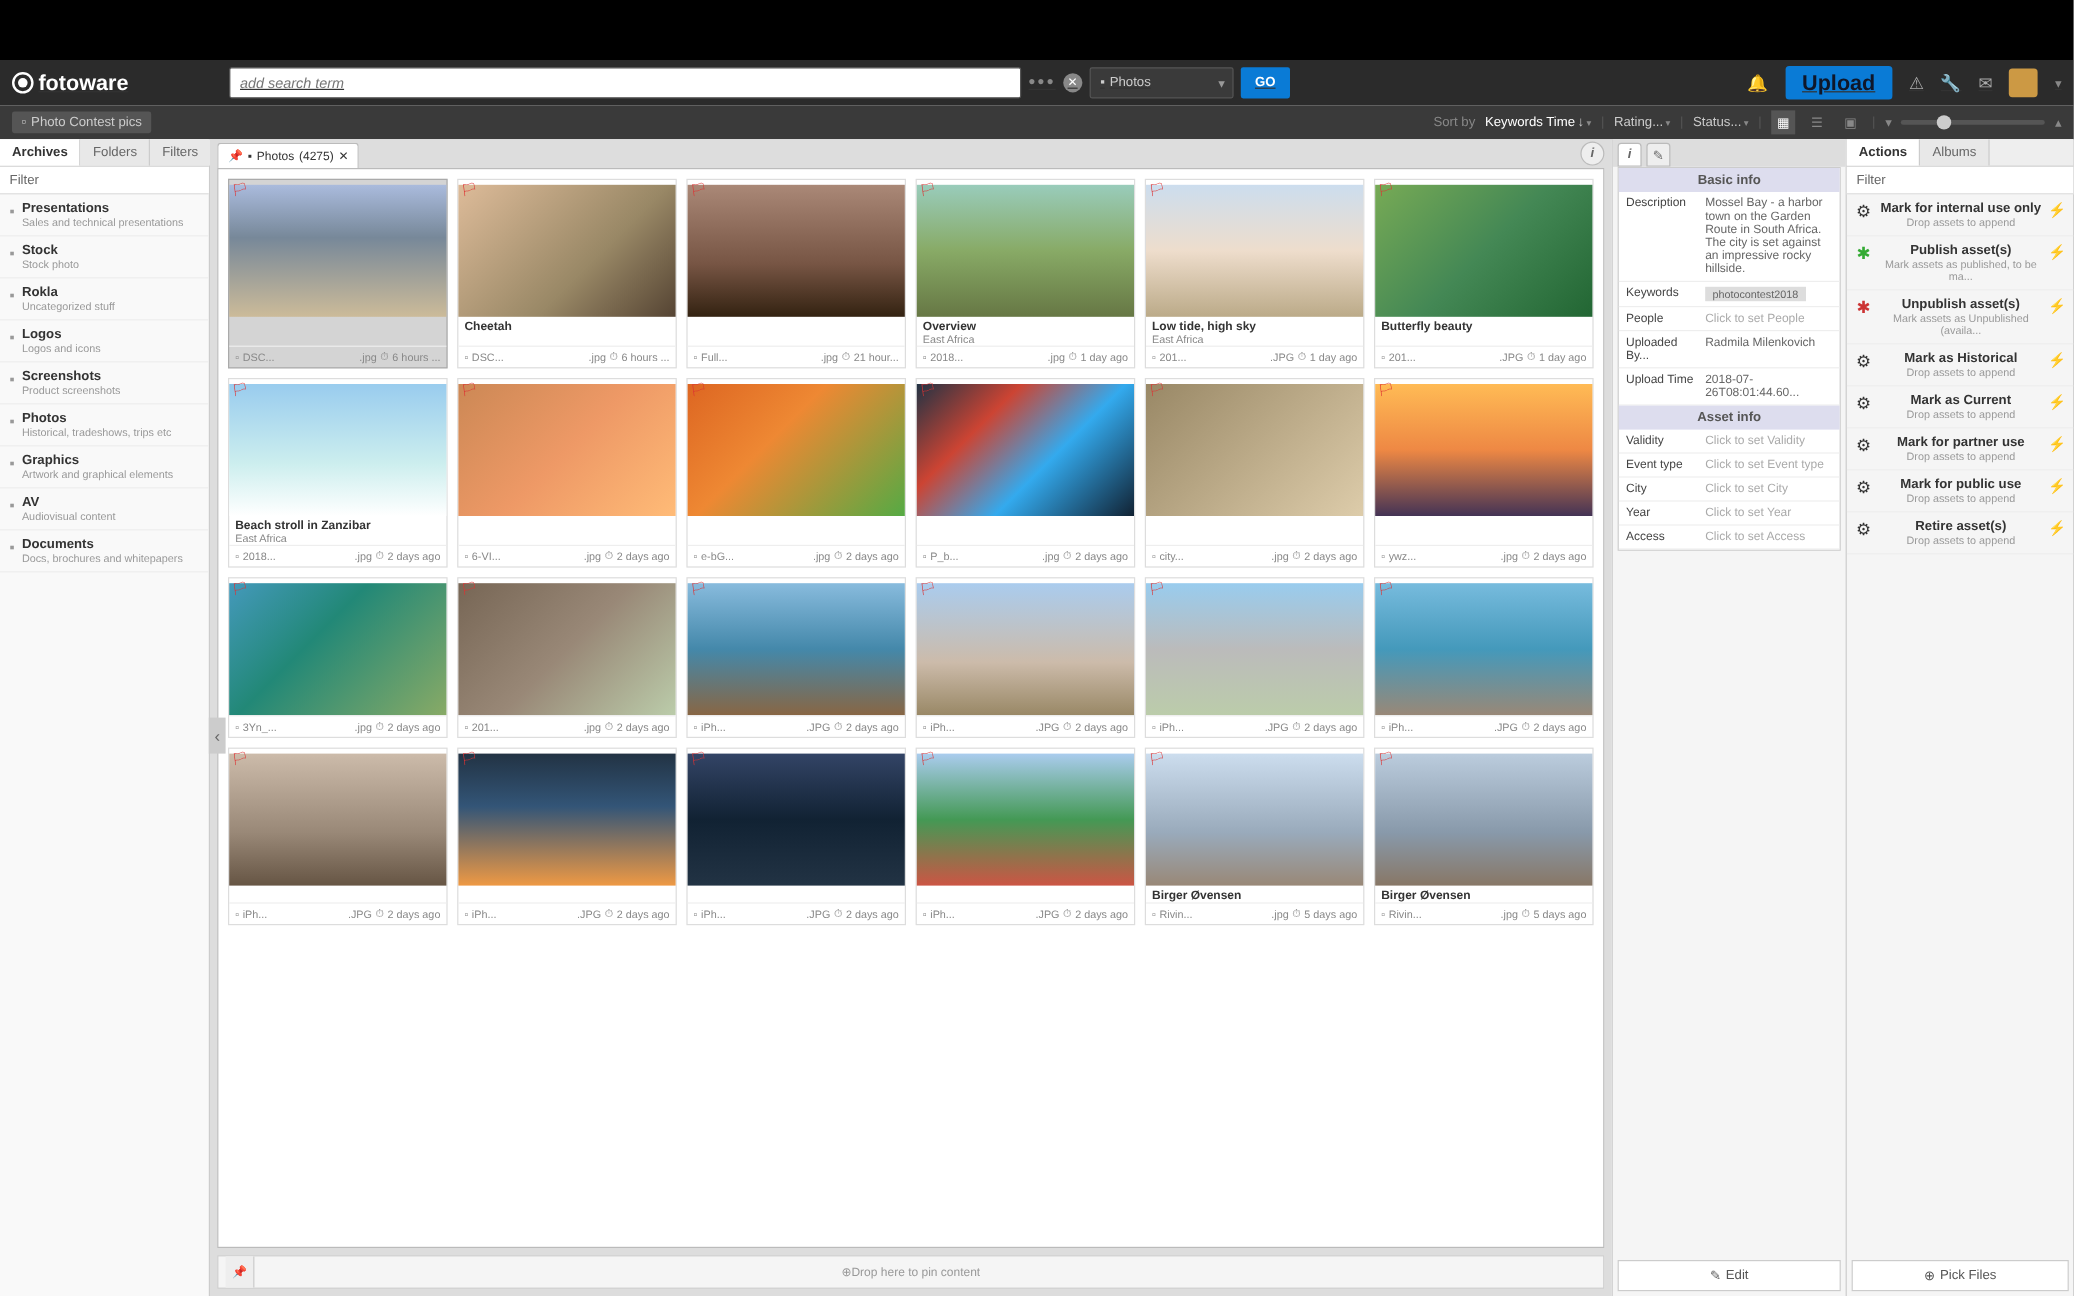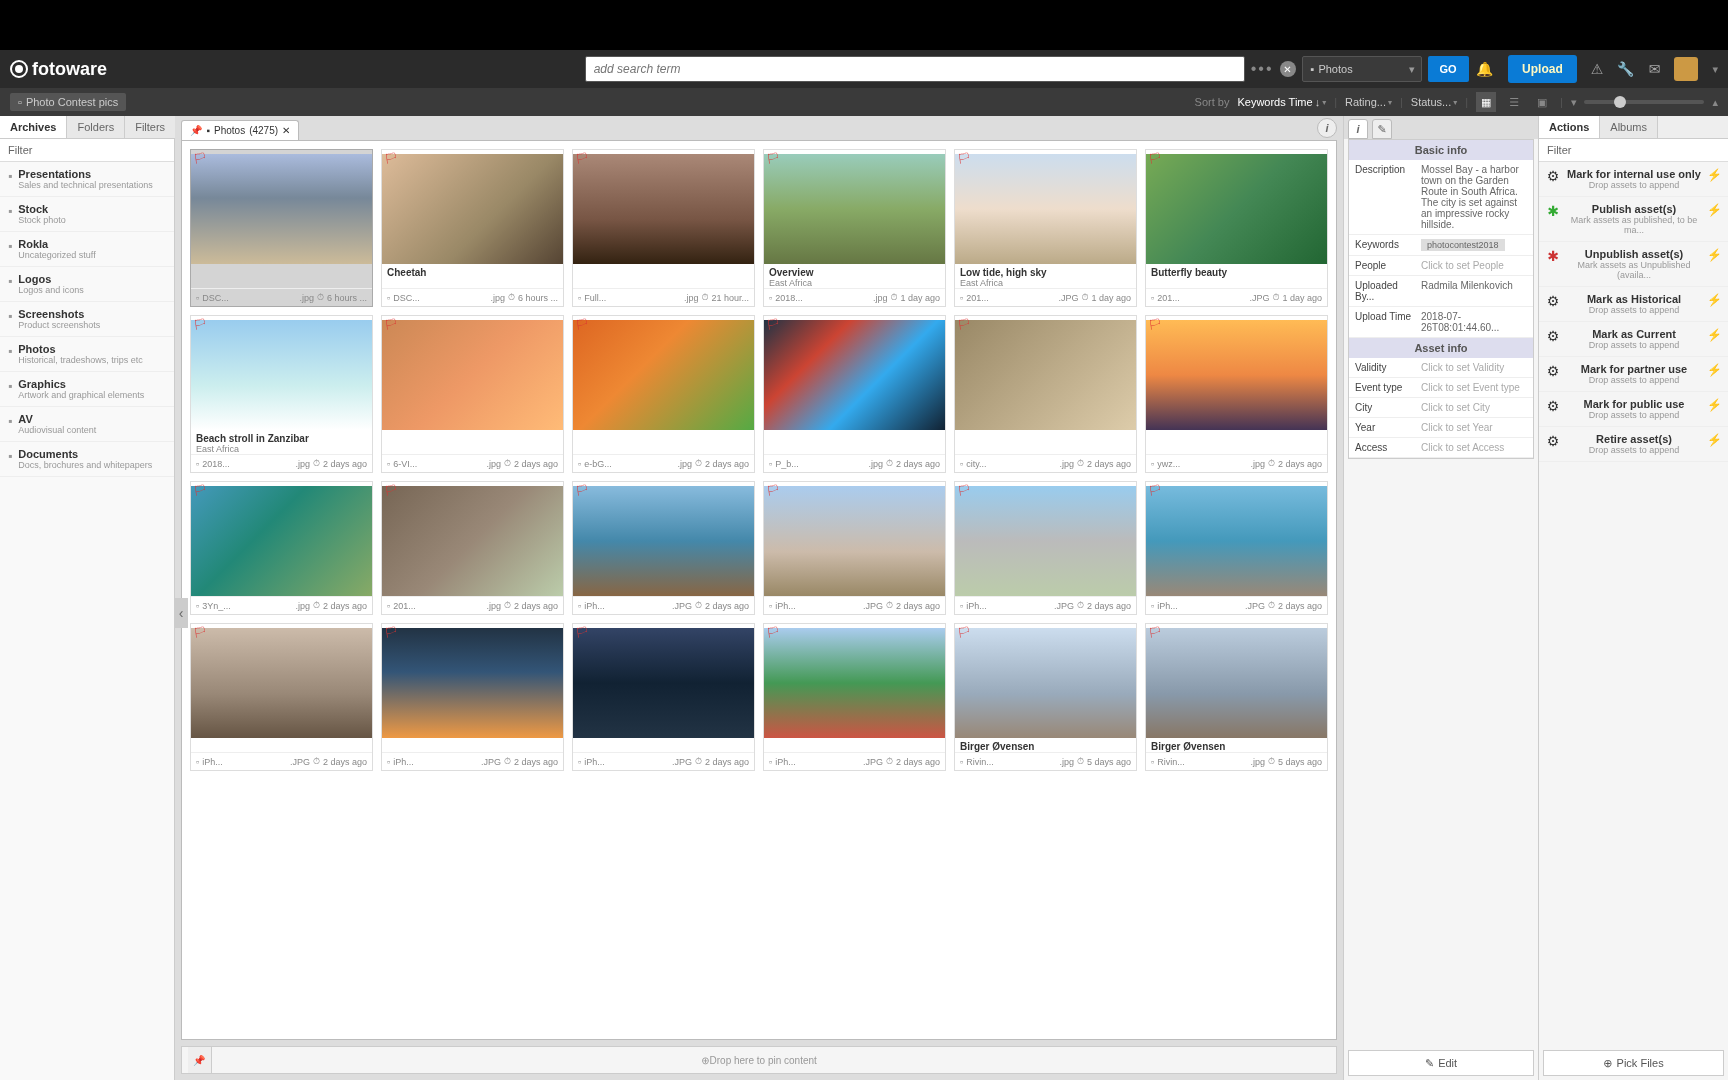--- a/index.html
+++ b/index.html
@@ -1,31 +1,31 @@
 <!DOCTYPE html>
 <html><head>
 <meta charset="utf-8">
 <style>
 * { box-sizing: border-box; margin: 0; padding: 0; }
 body { font-family: Arial, sans-serif; font-size: 11px; background: #000; color: #333; overflow: hidden; width: 1728px; height: 1080px; }
 .app { position: absolute; top: 50px; left: 0; right: 0; bottom: 0; background: #f5f5f5; display: flex; flex-direction: column; }
-.topbar { background: #2b2b2b; height: 38px; display: flex; align-items: center; padding: 0 10px; gap: 8px; }
+.topbar { background: #2b2b2b; height: 38px; display: flex; align-items: center; padding: 0 10px; gap: 8px; text-decoration: underline; }
 .logo { color: #fff; font-size: 18px; font-weight: bold; display: flex; align-items: center; gap: 4px; }
 .logo-icon { width: 18px; height: 18px; border: 2px solid #fff; border-radius: 50%; position: relative; }
 .logo-icon::after { content: ''; position: absolute; top: 3px; left: 3px; width: 8px; height: 8px; background: #fff; border-radius: 50%; }
-.search-wrap { flex: 1; display: flex; align-items: center; gap: 6px; margin-left: 120px; justify-content: flex-end; }
+.search-wrap { flex: 1; display: flex; align-items: center; gap: 6px; margin-left: 76px; }
 .search-input { flex: 1; max-width: 660px; height: 26px; border: 1px solid #555; background: #fff; padding: 0 8px; font-size: 12px; font-style: italic; color: #888; border-radius: 2px; }
 .dots { color: #888; font-size: 16px; letter-spacing: 2px; }
 .clear-x { width: 16px; height: 16px; background: #888; border-radius: 50%; color: #fff; font-size: 10px; display: flex; align-items: center; justify-content: center; }
 .scope-dd { background: #3a3a3a; color: #ccc; border: 1px solid #555; height: 26px; padding: 0 20px 0 8px; font-size: 11px; border-radius: 2px; min-width: 120px; display: flex; align-items: center; gap: 4px; position: relative; }
 .scope-dd::after { content: '▾'; position: absolute; right: 6px; color: #999; }
 .go-btn { background: #0a7bd6; color: #fff; border: none; height: 26px; padding: 0 12px; font-weight: bold; font-size: 11px; border-radius: 2px; }
 .top-right { margin-left: auto; display: flex; align-items: center; gap: 14px; }
 .bell-icon, .alert-icon, .wrench-icon, .inbox-icon { color: #aaa; font-size: 14px; }
-.upload-btn { background: #0a7bd6; color: #fef9c3; border: none; height: 28px; padding: 0 14px; font-weight: bold; font-size: 12px; border-radius: 3px; }
+.upload-btn { background: #0a7bd6; color: #0f172a; border: none; height: 28px; padding: 0 14px; font-weight: bold; font-size: 18px; border-radius: 3px; }
 .avatar { width: 24px; height: 24px; background: #c94; border-radius: 3px; }
 .subbar { background: #3a3a3a; height: 28px; display: flex; align-items: center; padding: 0 10px; gap: 10px; color: #ccc; font-size: 11px; }
 .pill { background: #555; padding: 3px 8px; border-radius: 2px; display: flex; align-items: center; gap: 4px; }
 .sub-right { margin-left: auto; display: flex; align-items: center; gap: 8px; }
 .sort-label { color: #888; }
 .sort-val { color: #fff; }
 .dd { color: #ccc; display: flex; align-items: center; gap: 2px; }
 .dd::after { content: '▾'; font-size: 8px; color: #888; }
 .sep { color: #555; }
 .view-btn { width: 20px; height: 20px; display: flex; align-items: center; justify-content: center; color: #888; }

